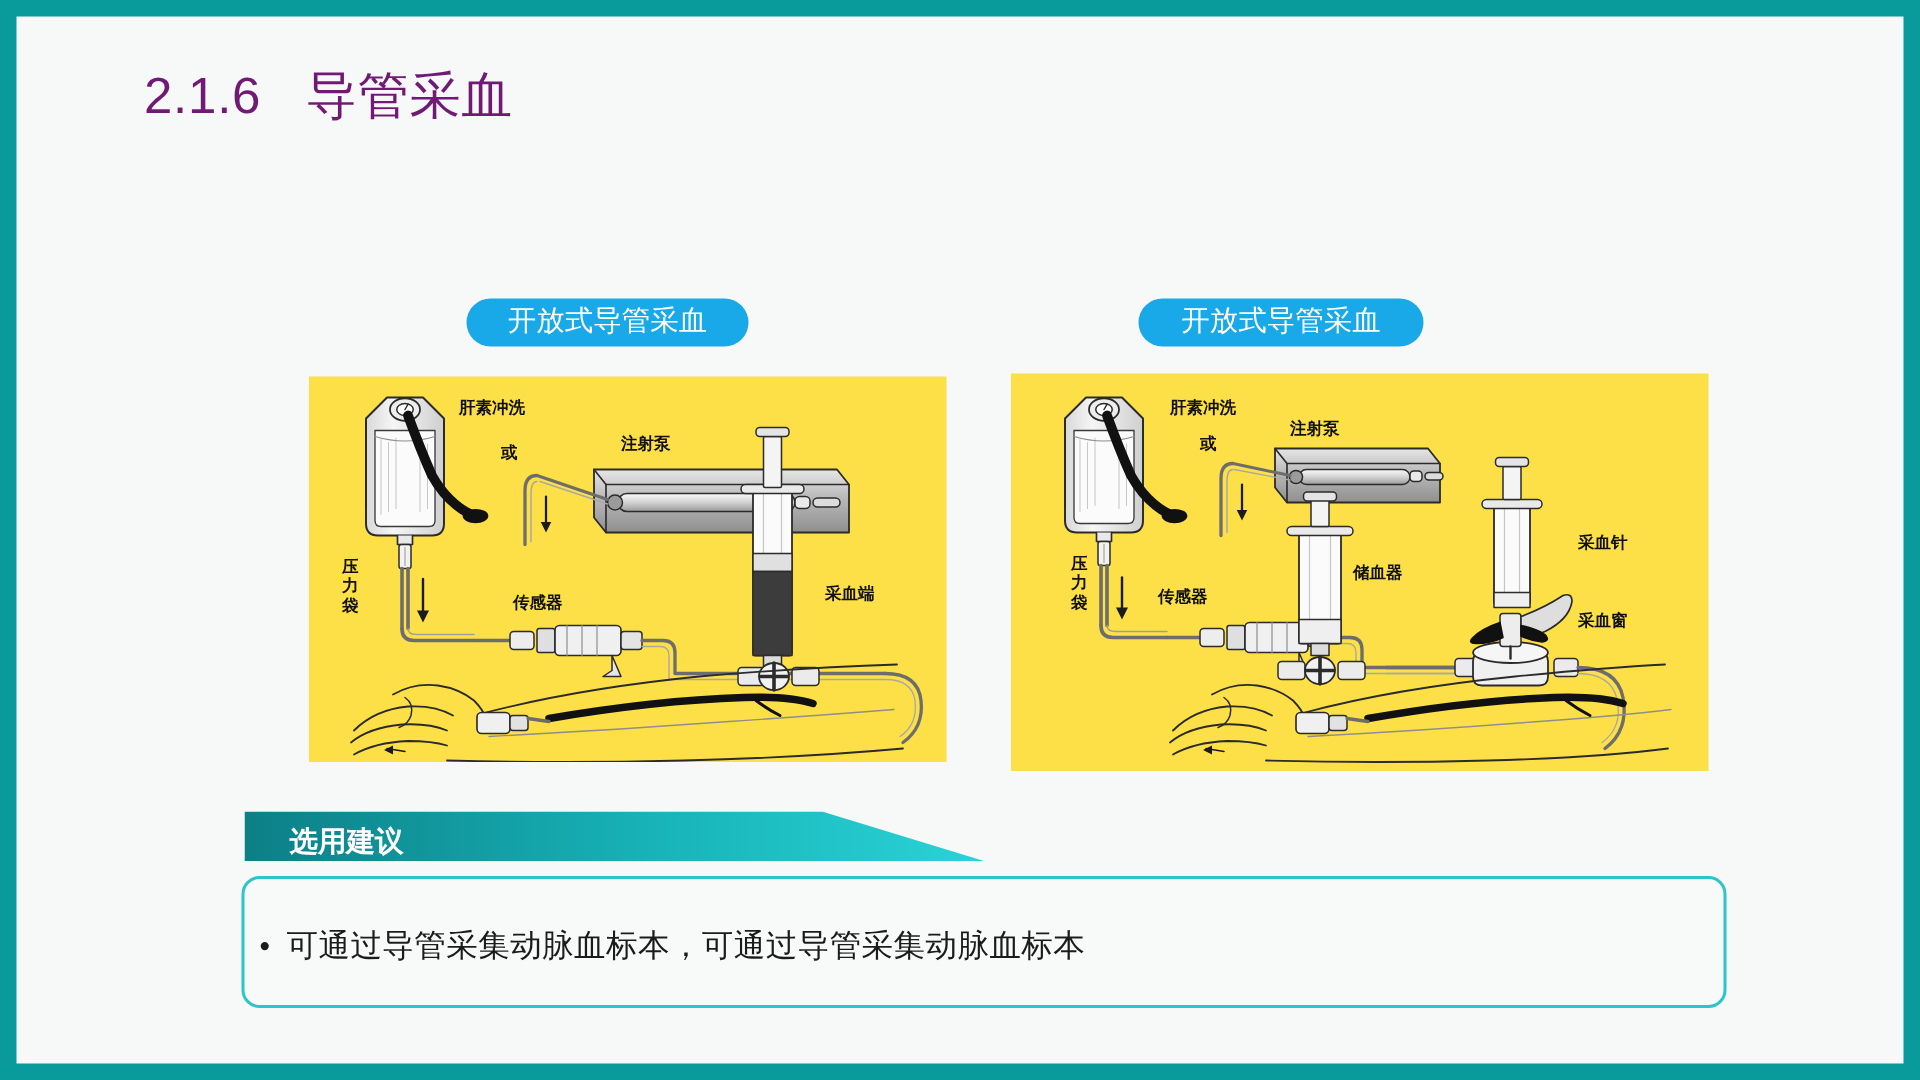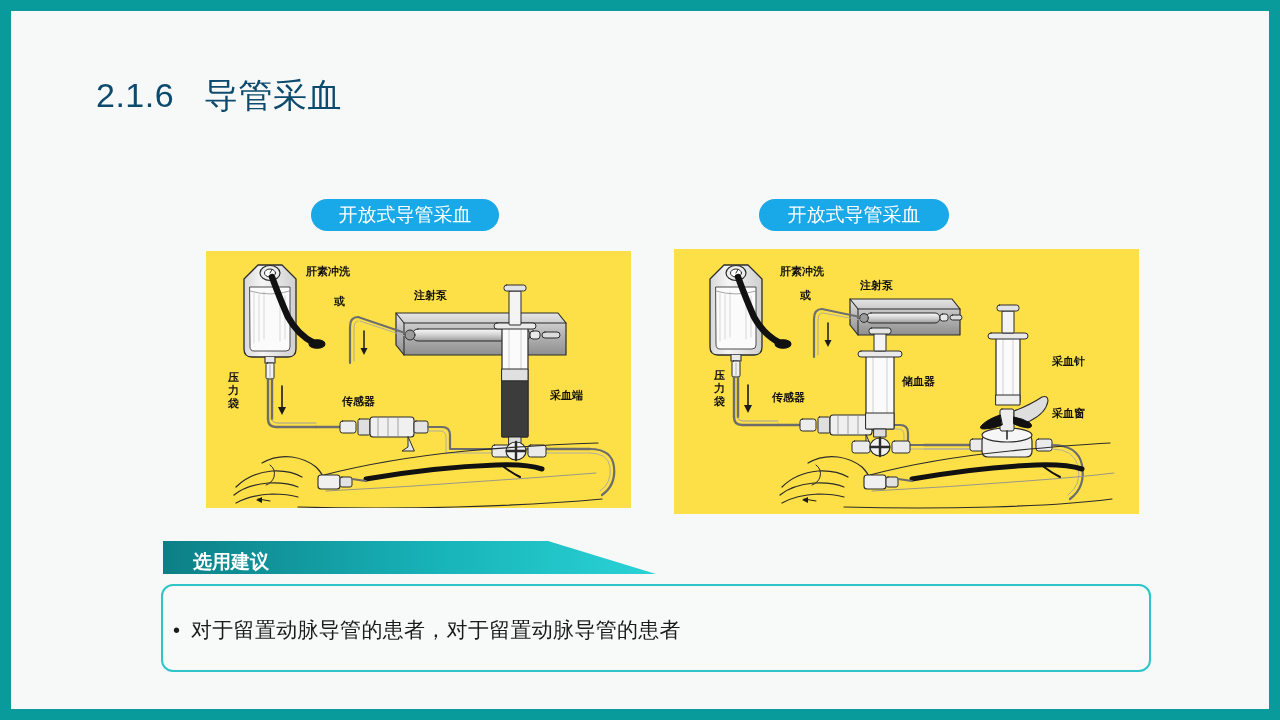--- a/index.html
+++ b/index.html
@@ -26,25 +26,24 @@
     bottom: 11px;
     background: #f7f8f8;
   }
 
   
   .title {
     position: absolute;
     left: 85px;
     top: 30px;
     font-size: 34px;
-    color: #0c4a6e;
+    color: #701a75;
     letter-spacing: 0.5px;
     white-space: pre;
     font-weight: 400;
-    margin-top: 32px;
   }
 
   
   .caption {
     position: absolute;
     height: 32px;
     line-height: 32px;
     background: #19a9e8;
     color: #ffffff;
     font-size: 19px;
@@ -431,18 +430,18 @@
           </linearGradient>
         </defs>
         <path d="M0 0 L385 0 L493 41 L0 41 Z" fill="url(#bannerGrad)"></path>
       </svg>
       <div class="banner-label">选用建议</div>
     </div>
 
     <div class="advice-box">
       <div class="advice-row">
         <span class="advice-bullet">•</span>
-        <span class="advice-text">对于留置动脉导管的患者，对于留置动脉导管的患者</span>
+        <span class="advice-text">可通过导管采集动脉血标本，可通过导管采集动脉血标本</span>
       </div>
     </div>
 
   </div>
 </div>
 
 </body></html>

